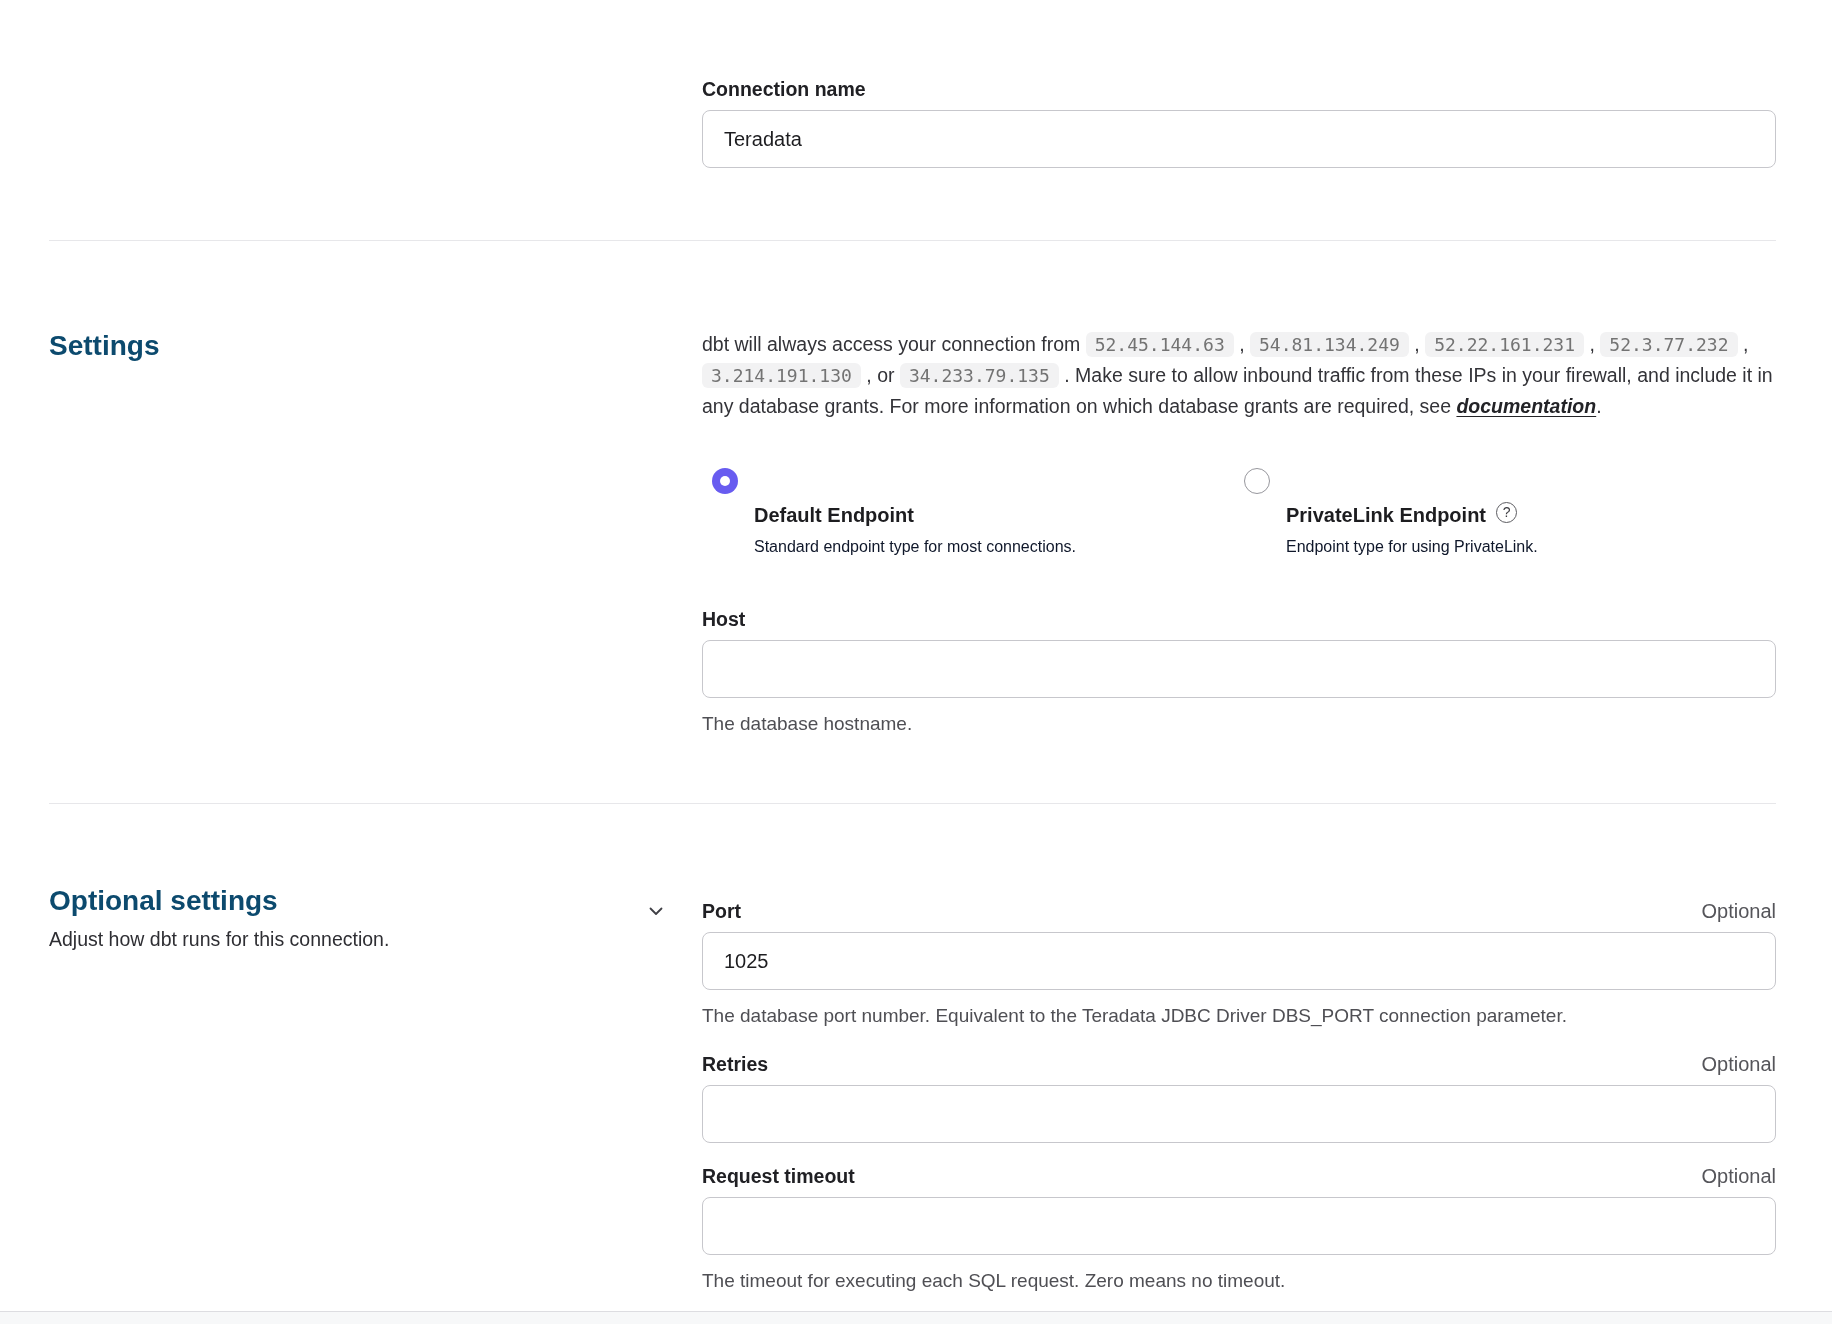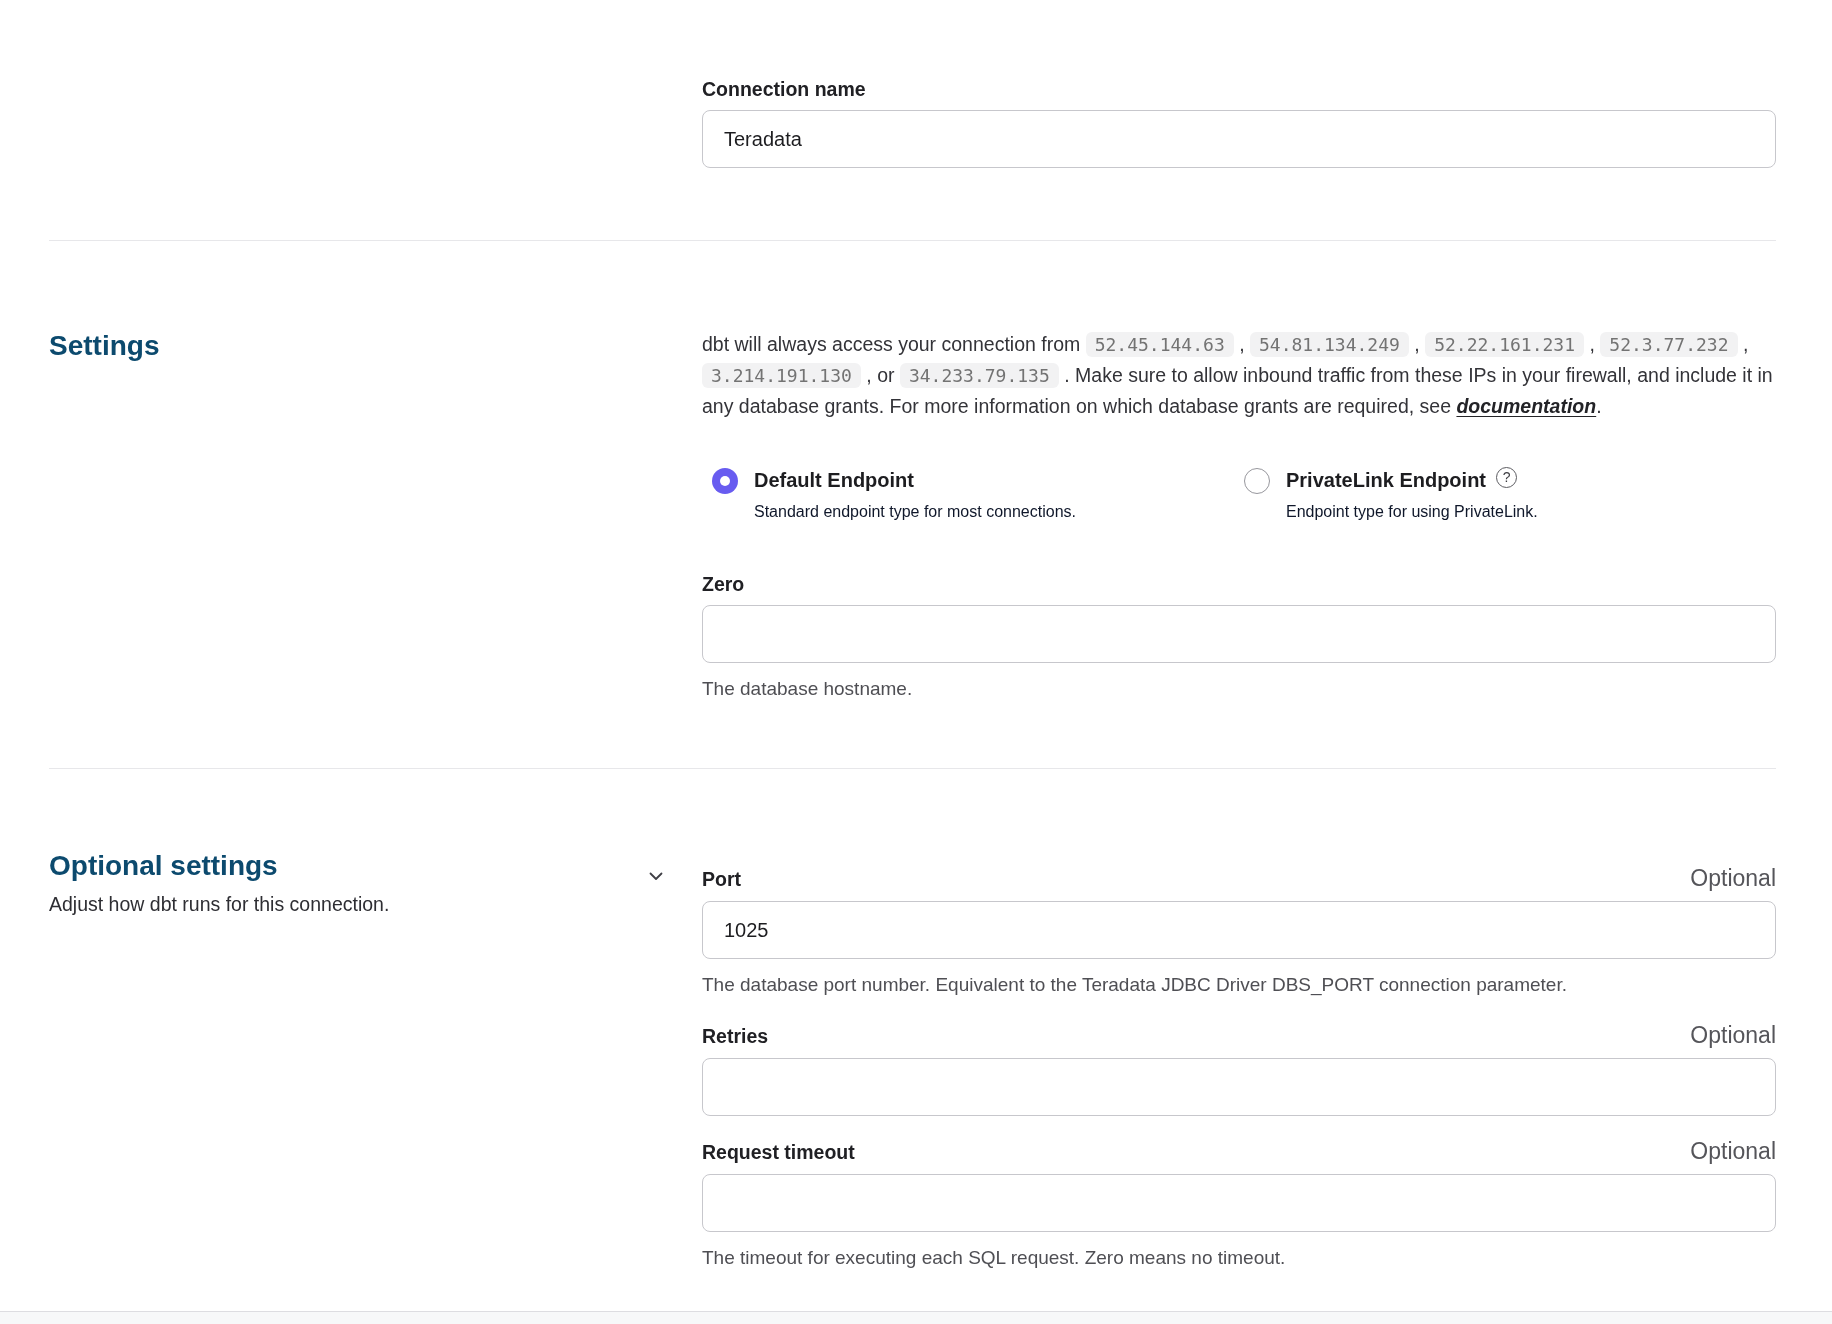--- a/index.html
+++ b/index.html
@@ -35,42 +35,42 @@
     font-family:"DejaVu Sans Mono","Liberation Mono",monospace;font-size:18px;
     background:var(--chip-bg);border-radius:6px;padding:2px 9px;color:#737373;white-space:nowrap;
   }
   .doc-link{color:#232327;font-weight:600;text-decoration:underline;text-underline-offset:3px;cursor:pointer;font-style:italic;}
   .radio-group{display:grid;grid-template-columns:1fr 1fr;margin-top:46px;padding-left:10px;}
   .radio-option{display:flex;gap:16px;align-items:flex-start;cursor:pointer;}
   .radio{width:26px;height:26px;border-radius:50%;flex:0 0 26px;margin-top:1px;position:relative;}
   .radio.unselected{border:1.5px solid #97979d;background:#fff;}
   .radio.selected{background:var(--accent);}
   .radio.selected::after{content:"";position:absolute;width:10px;height:10px;background:#fff;border-radius:50%;top:8px;left:8px;}
-  .radio-label{font-size:20px;font-weight:600;color:#1d1d20;line-height:27px;display:flex;align-items:center;gap:10px;}
+  .radio-label{font-size:20px;font-weight:600;color:#1d1d20;line-height:27px;display:flex;align-items:center;gap:10px;margin-top:35px;}
   .radio-desc{font-size:16px;color:#0f172a;margin-top:4px;line-height:27px;}
   .help-badge{
     width:21px;height:21px;border:1.5px solid #5c5c61;border-radius:50%;
     font-size:14px;font-weight:400;color:#3c3c41;display:inline-flex;
     align-items:center;justify-content:center;transform:translateY(-3px);cursor:pointer;
   }
   .host-field{margin-top:16px;}
   .helper{font-size:19px;color:#4f4f54;line-height:30px;margin:11px 0 0;}
 
   
   .sec-optional .col-left{padding-top:80px;}
   .sec-optional .col-main{padding-top:96px;}
   .left-subtitle{font-size:19.5px;color:#2e2e33;margin:8px 0 0;line-height:27px;}
   .collapse-btn{
     position:absolute;left:641px;top:92px;background:none;border:none;
     padding:4px;cursor:pointer;line-height:0;
   }
   .opt-field + .opt-field{margin-top:22px;}
   .opt-label-row{display:flex;justify-content:space-between;align-items:baseline;margin-bottom:9px;text-align:center;}
   .opt-label{font-size:19.5px;font-weight:600;color:#202024;}
-  .optional-badge{font-size:23px;color:#55555a;}
+  .optional-badge{font-size:20px;color:#55555a;}
 
   .bottom-bar{
     position:absolute;left:0;right:0;bottom:0;height:13px;
     background:#f7f8f9;border-top:1px solid #dddde1;
   }
 </style>
 </head>
 <body>
 
 <div class="page">
@@ -103,21 +103,21 @@
           <div class="radio-option">
             <span class="radio unselected"></span>
             <div class="radio-text">
               <div class="radio-label">PrivateLink Endpoint<span class="help-badge">?</span></div>
               <div class="radio-desc">Endpoint type for using PrivateLink.</div>
             </div>
           </div>
         </div>
 
       <div class="host-field">
-        <label class="field-label">Zero</label>
+        <label class="field-label">Host</label>
         <input class="text-input" type="text" value="" style="">
         <p class="helper">The database hostname.</p>
       </div>
     </div>
   </div>
 
   <hr class="divider">
 
   <div class="row sec-optional">
     <div class="col-left">

